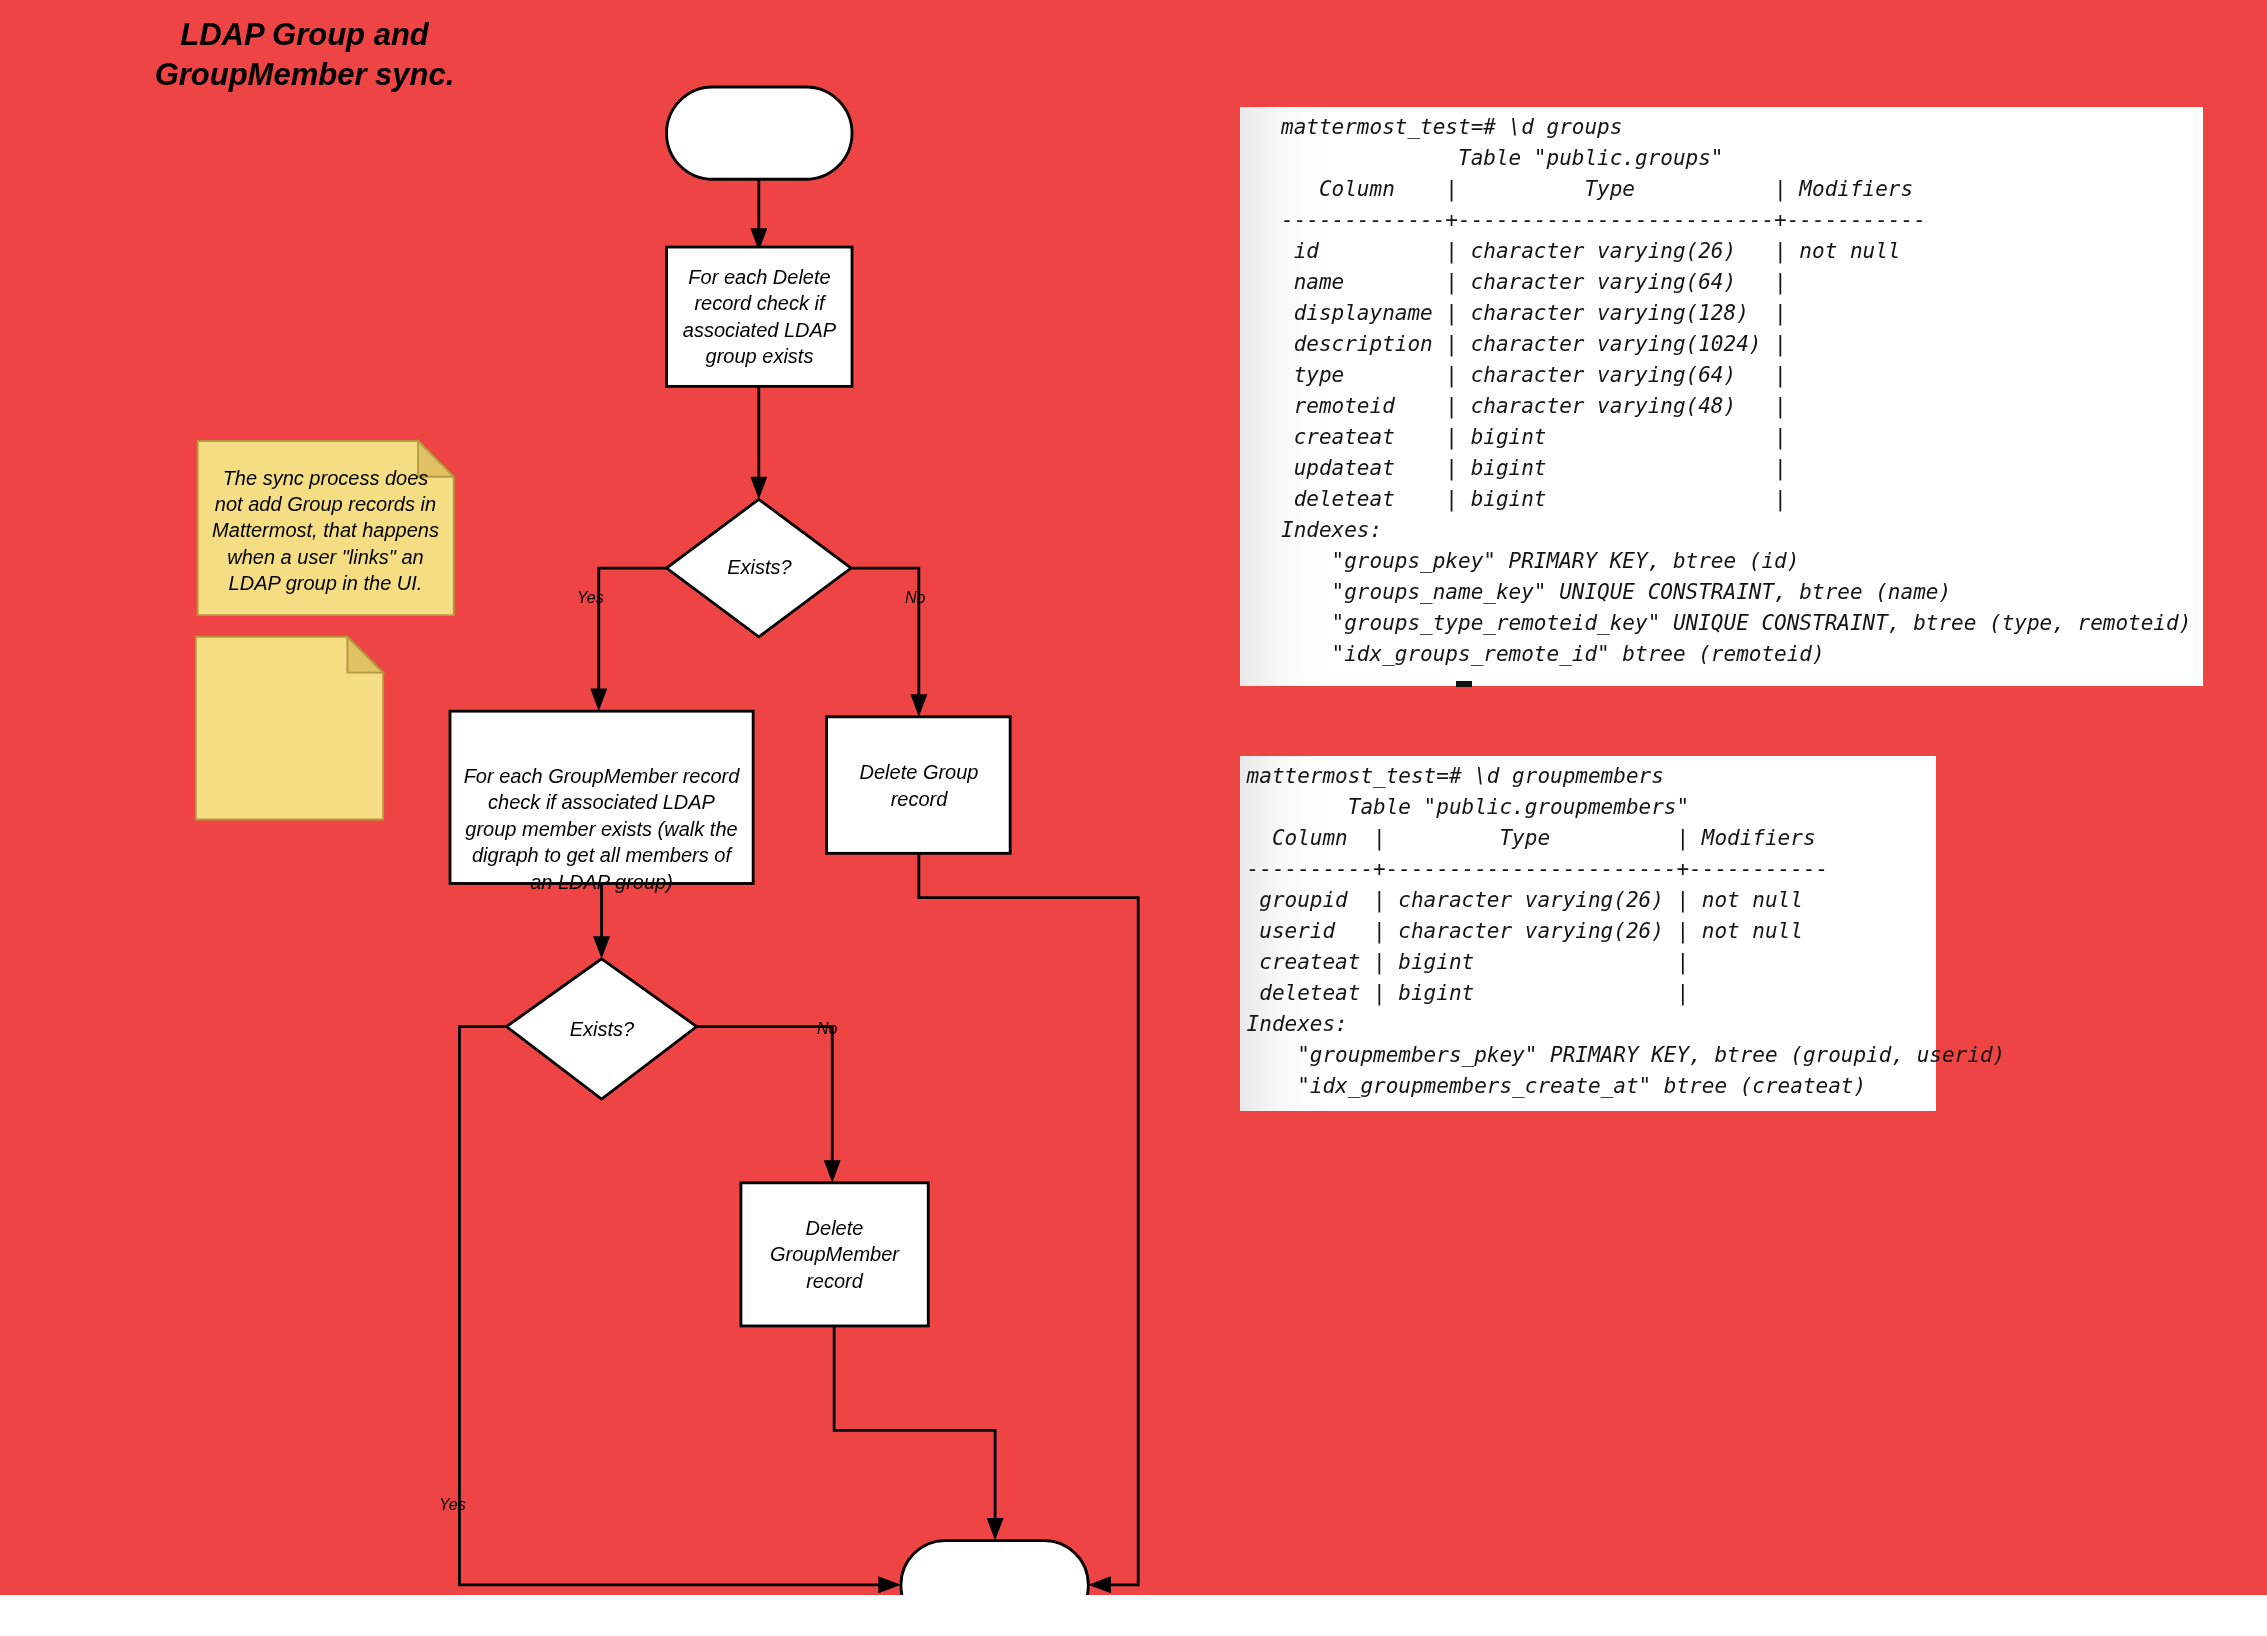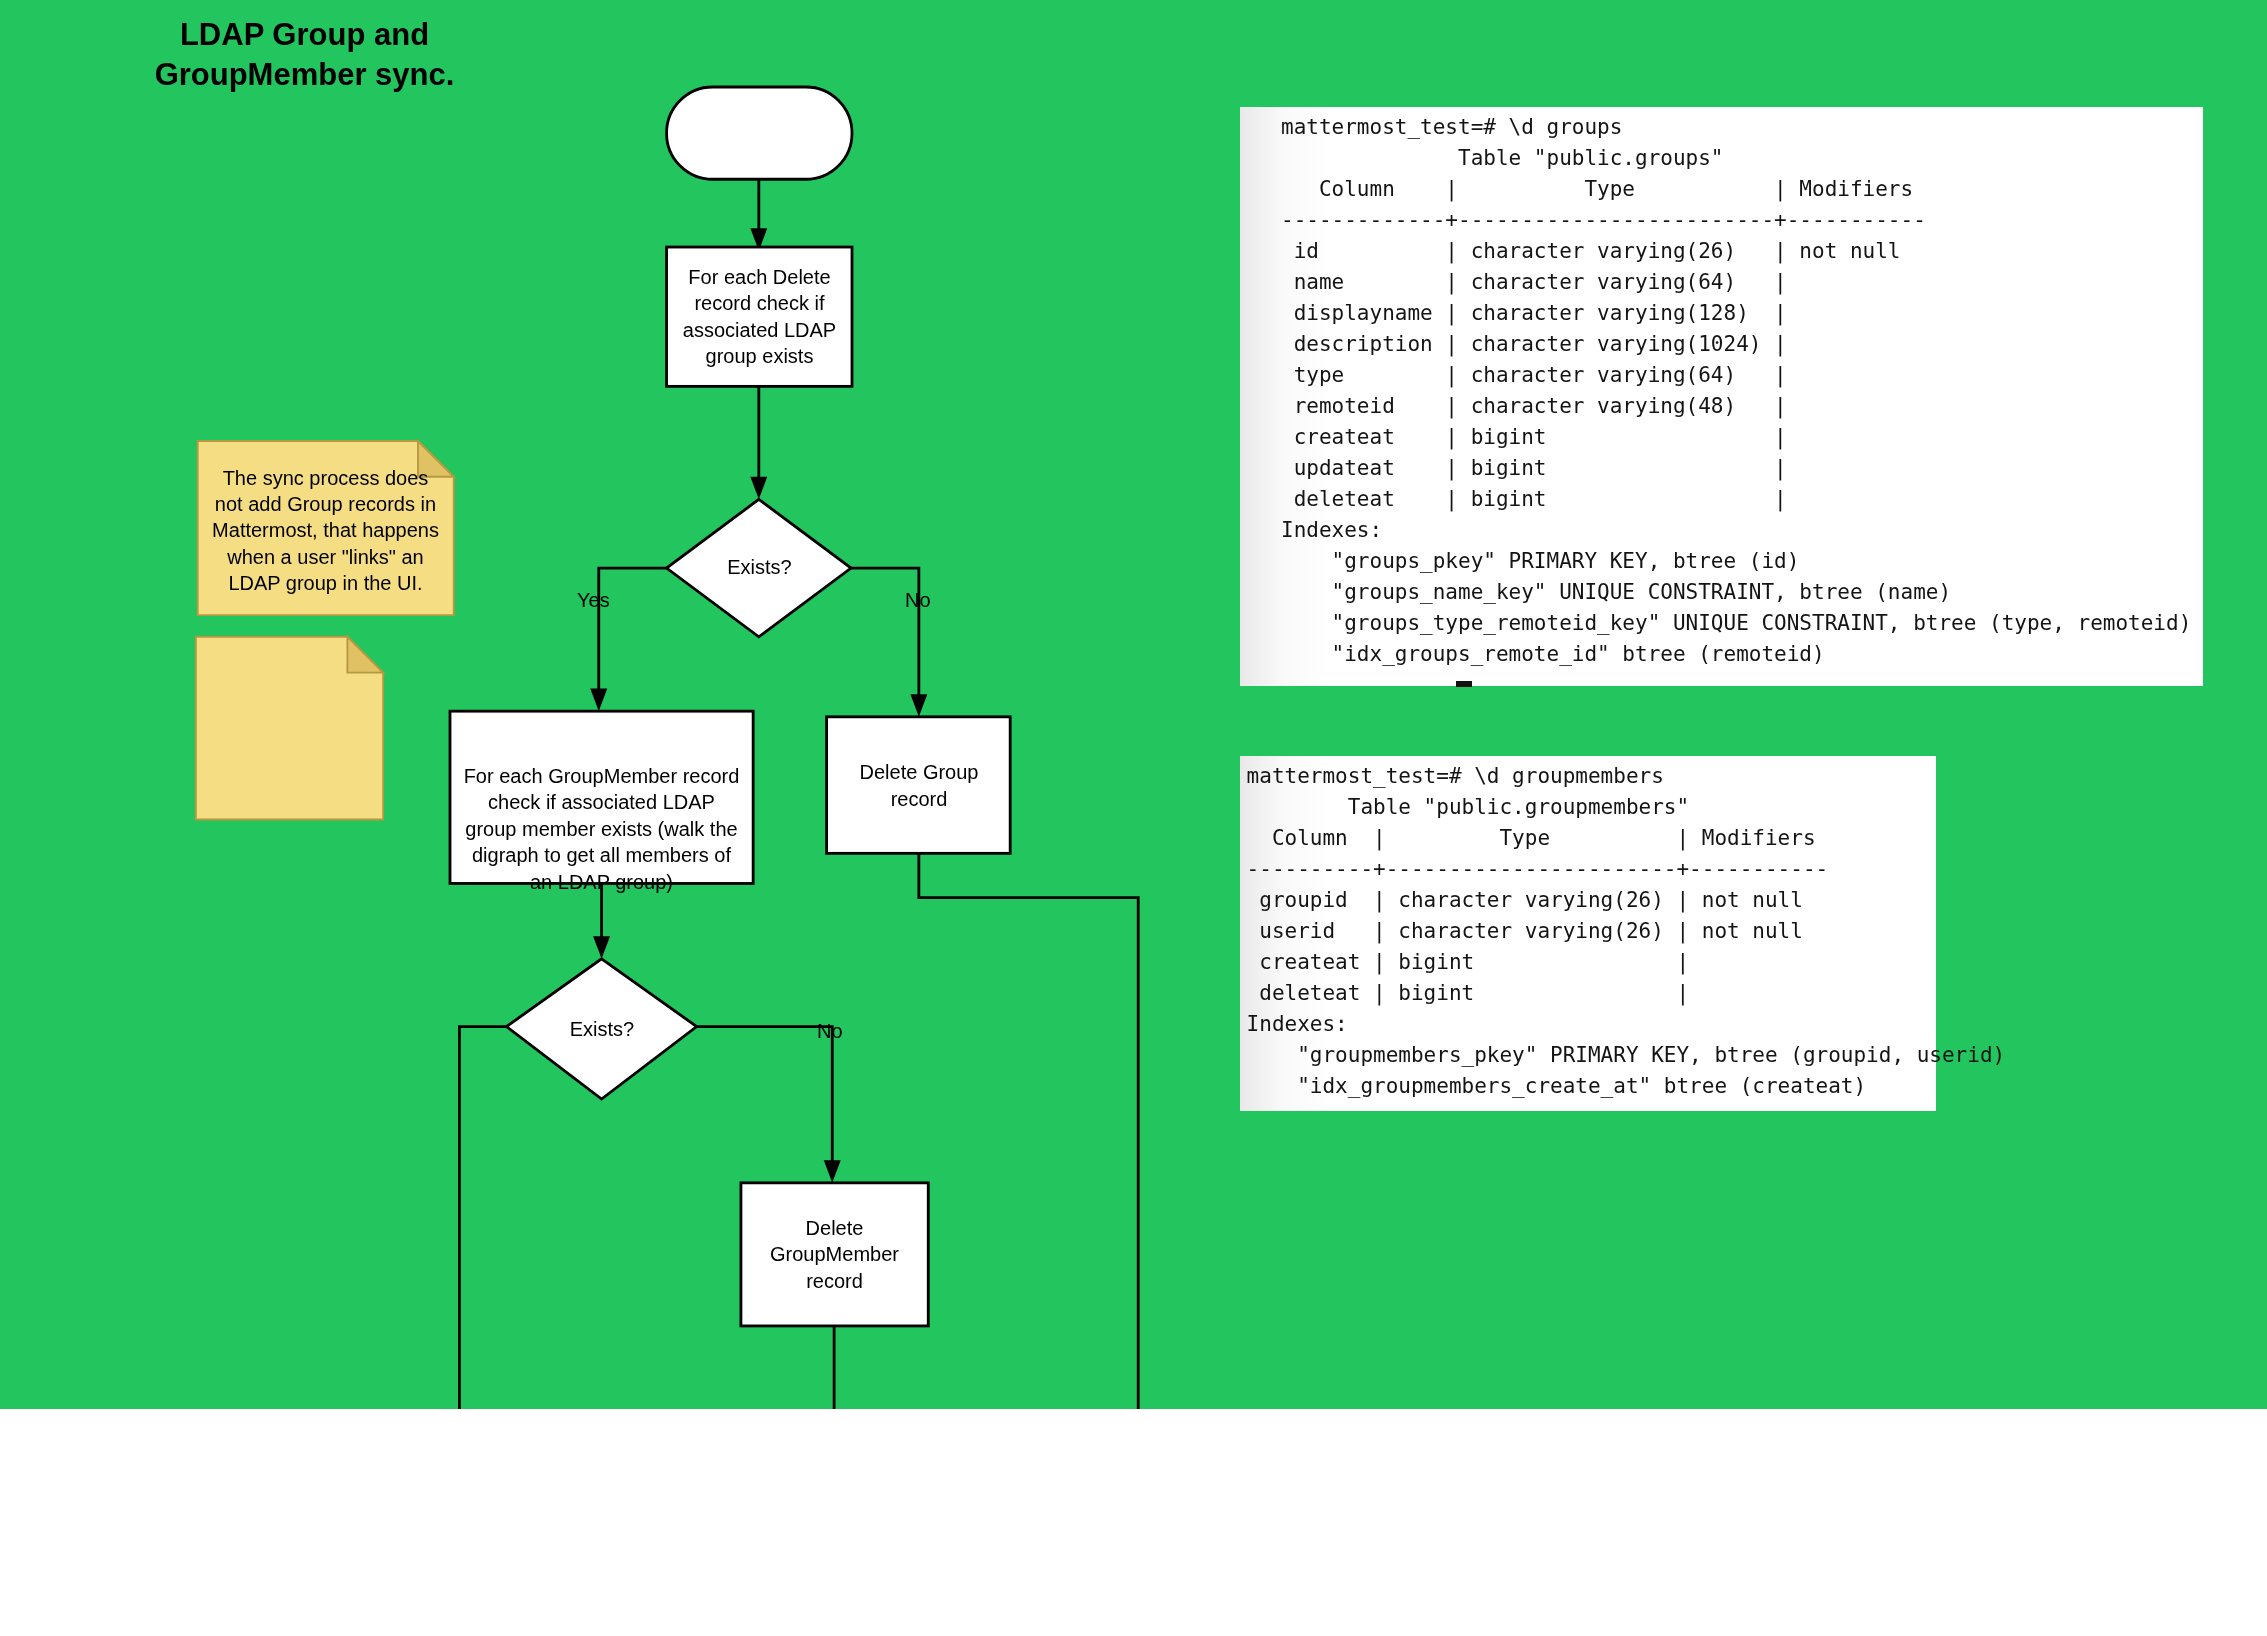--- a/index.html
+++ b/index.html
@@ -1,39 +1,40 @@
 <!DOCTYPE html>
 <html style="font-size:15px"><head>
 <meta charset="utf-8">
 <style>
   html,body{margin:0;padding:0;background:#ffffff;}
   .canvas{
     position:relative;
-    width:2267px;height:1409px;
-    background:#22c55e;
+    width:2267px;height:1595px;
+    background:#ef4444;
     font-family:"Liberation Sans",sans-serif;
     color:#000;
     overflow:hidden;
+    font-style:italic;
   }
   svg.layer{position:absolute;left:0;top:0;}
   .label{
     position:absolute;
     display:flex;align-items:center;justify-content:center;
     text-align:center;
     white-space:pre-line;
     font-size:20px;line-height:1.32;color:#000;
   }
   .page-title{
     position:absolute;
     font-size:31px;font-weight:bold;line-height:1.28;
     text-align:center;white-space:pre-line;
   }
   .edge-label{
     position:absolute;
-    font-size:20px;line-height:1.1;color:#000;
+    font-size:16px;line-height:1.1;color:#000;
   }
   pre.term{
     position:absolute;margin:0;
     font-family:"DejaVu Sans Mono","Liberation Mono",monospace;
     font-size:21px;line-height:31px;
     white-space:pre;color:#141414;
     padding:4.7px 13px 9.4px 6.6px;
     background:linear-gradient(to right,#e9e9e9 0px,#f9f9f9 42px,#ffffff 89px);
   }
   .cursor-dash{

